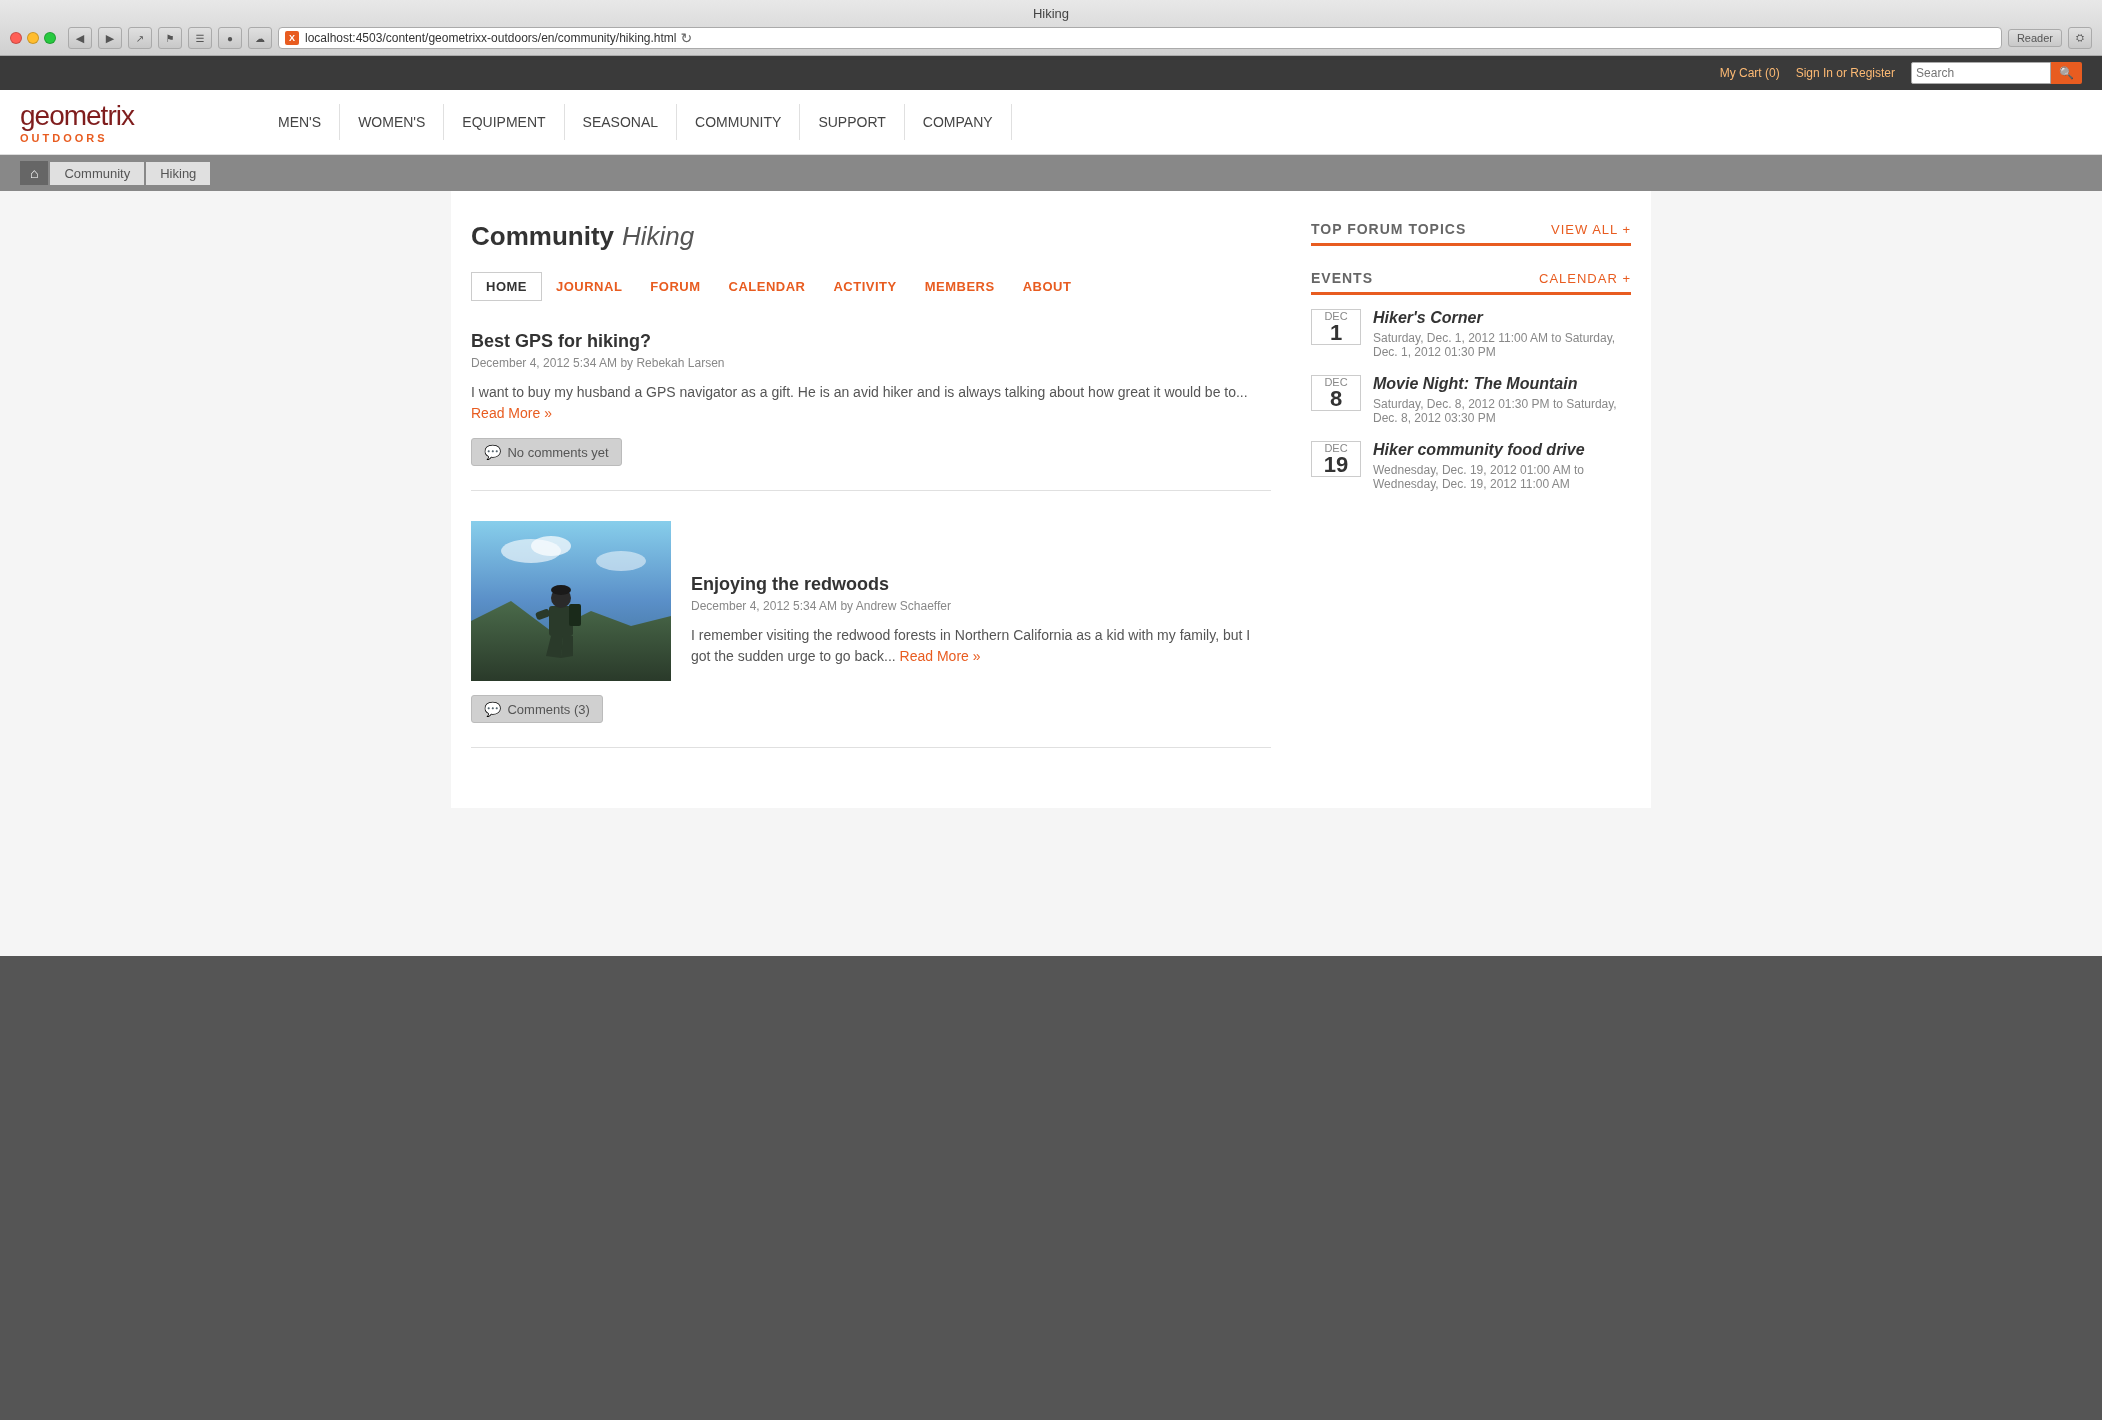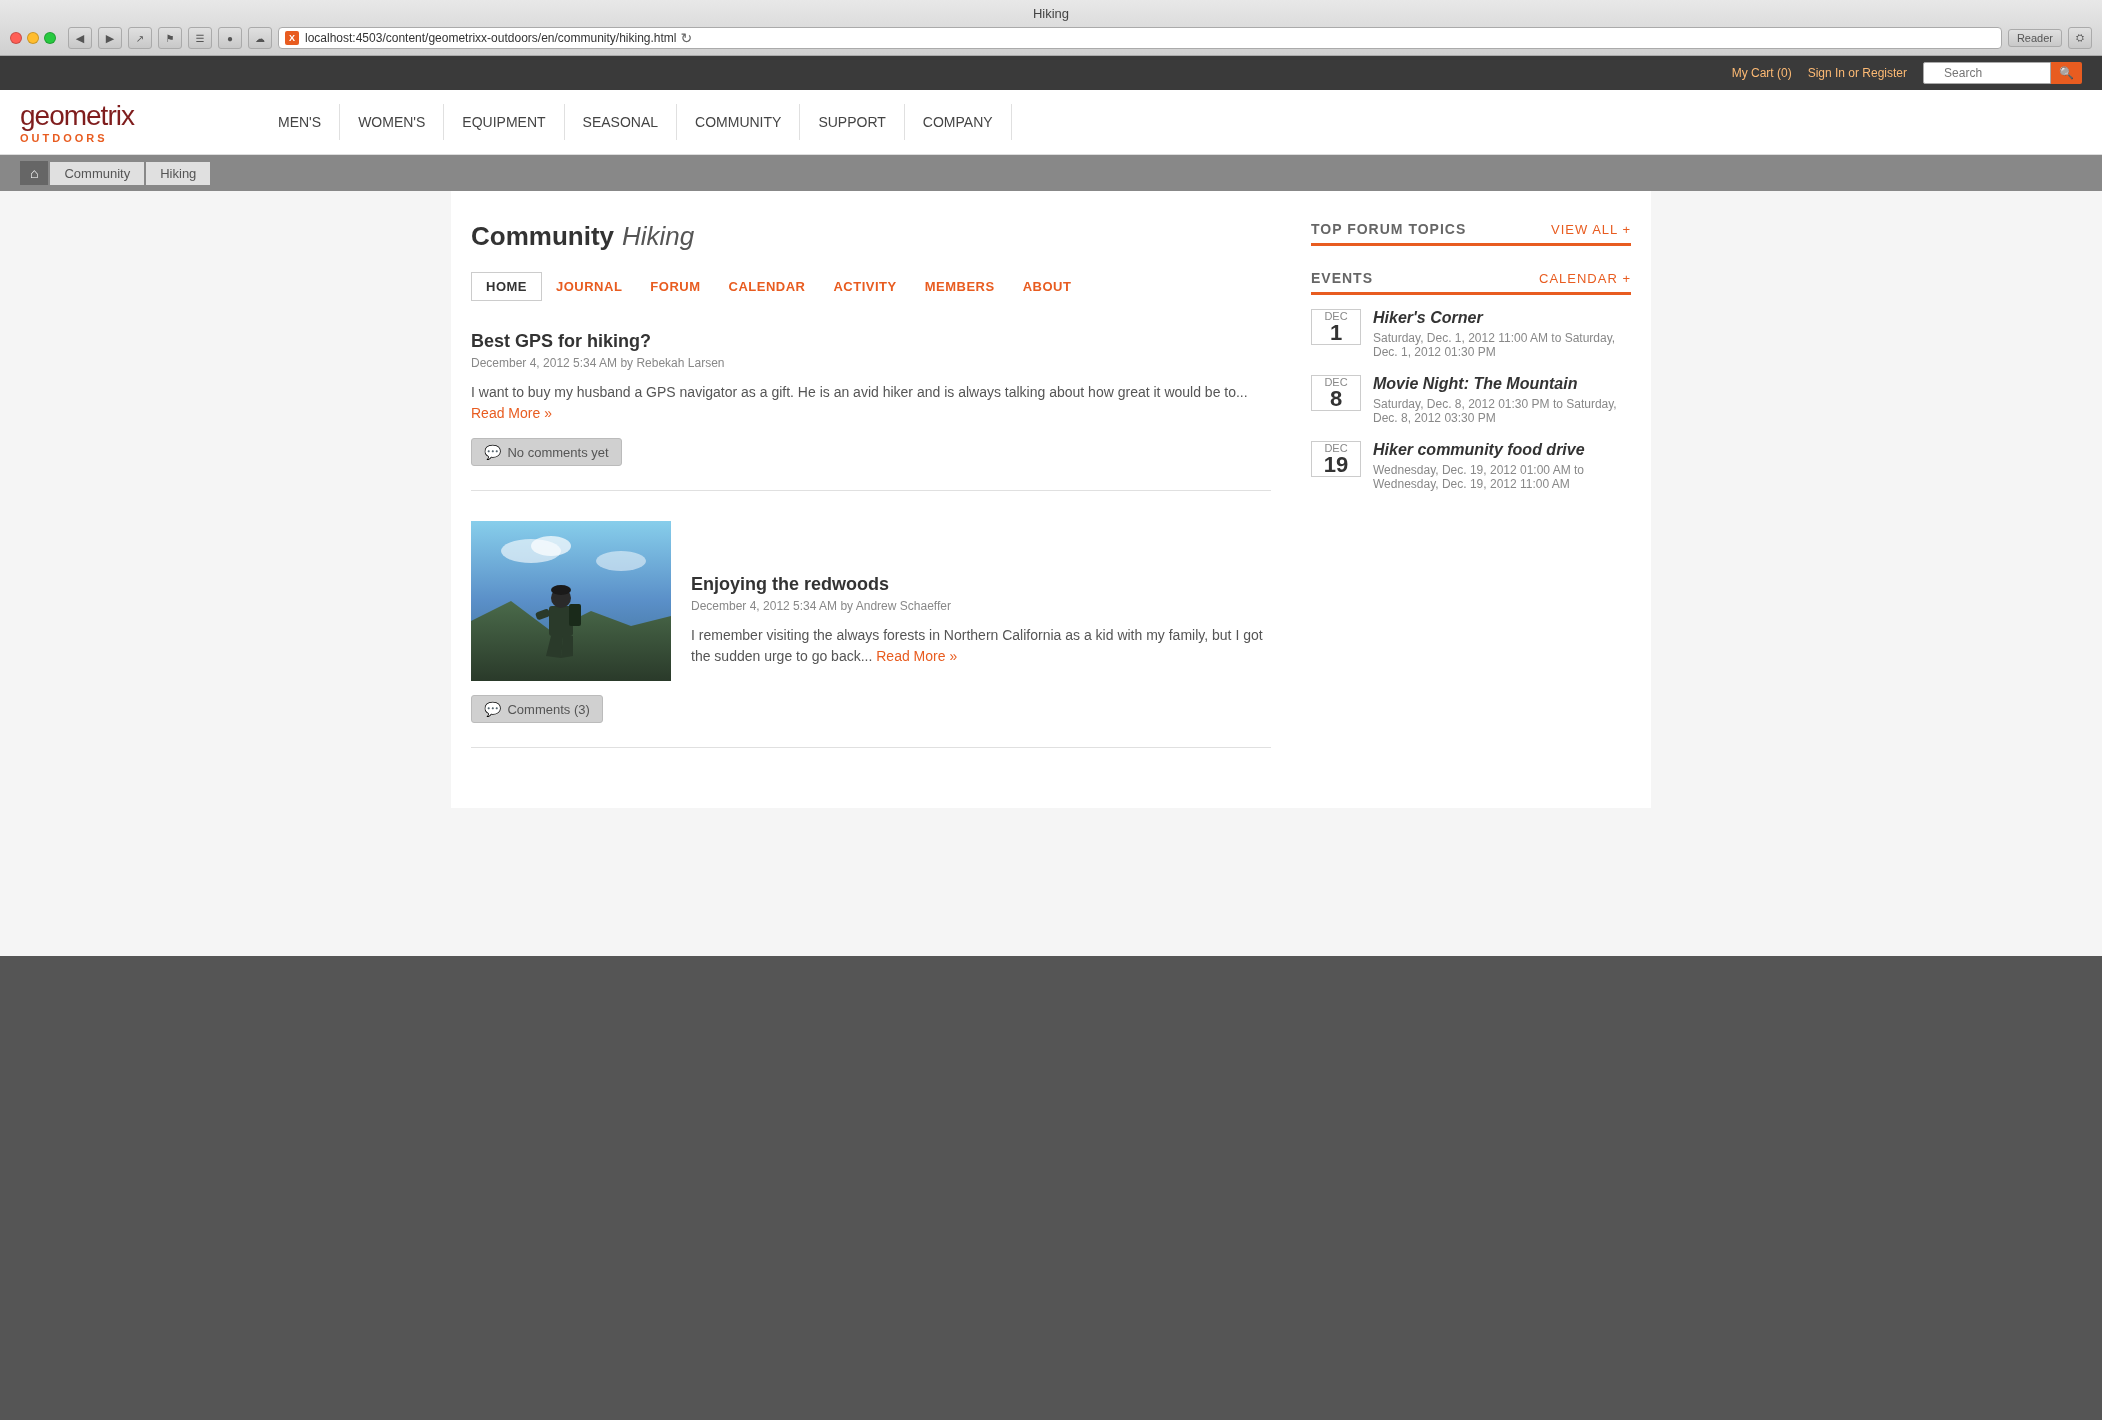--- a/index.html
+++ b/index.html
@@ -83,22 +83,22 @@
       display: flex; justify-content: flex-end; align-items: center;
       padding: 6px 20px; gap: 16px;
     }
     .utility-bar-link {
       color: #fdba74; font-size: 12px; text-decoration: none; cursor: pointer;
     }
     .utility-search {
       display: flex; align-items: center;
     }
     .utility-search input {
-      border: 1px solid #aaa; padding: 3px 20px; font-size: 12px;
-      border-radius: 2px 0 0 2px; outline: none; width: 128px; background: #fff;
+      border: 1px solid #aaa; padding: 3px 4px; font-size: 12px;
+      border-radius: 2px 0 0 2px; outline: none; width: 140px; background: #fff;
     }
     .utility-search-btn {
       background: #e85c20; border: none; padding: 4px 8px; cursor: pointer;
       border-radius: 0 2px 2px 0; color: white; font-size: 12px;
     }
 
     
     .site-header {
       background: white;
       display: flex; align-items: center;
@@ -369,21 +369,21 @@
                 </g>
               </svg>
             </div>
           </div>
           <div class="post-content-area">
             <div class="post-title">
               <a class="post-title-link">Enjoying the redwoods</a>
             </div>
             <div class="post-meta">December 4, 2012 5:34 AM by Andrew Schaeffer</div>
             <div class="post-body">
-              <span>I remember visiting the always forests in Northern California as a kid with my family, but I got the sudden urge to go back...</span>
+              <span>I remember visiting the redwood forests in Northern California as a kid with my family, but I got the sudden urge to go back...</span>
               <a class="read-more">Read More »</a>
             </div>
           </div>
         </div>
         <a class="comment-btn">
           <span class="comment-icon">💬</span>
           <span>Comments (3)</span>
         </a>
       </div>
 

